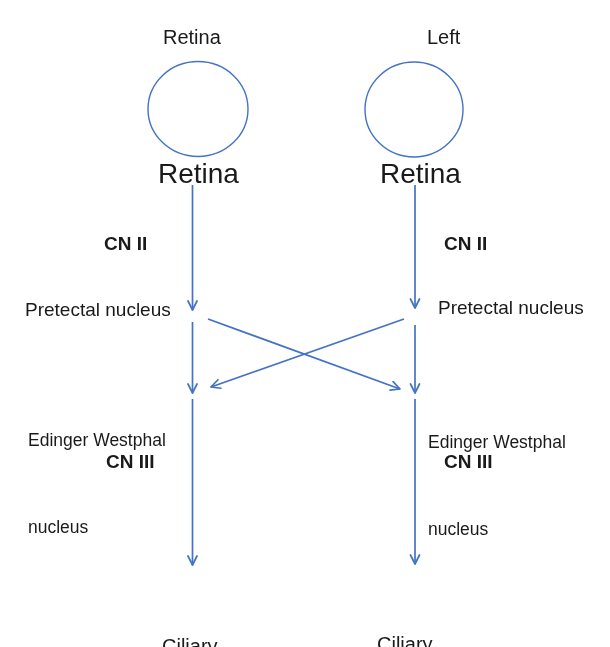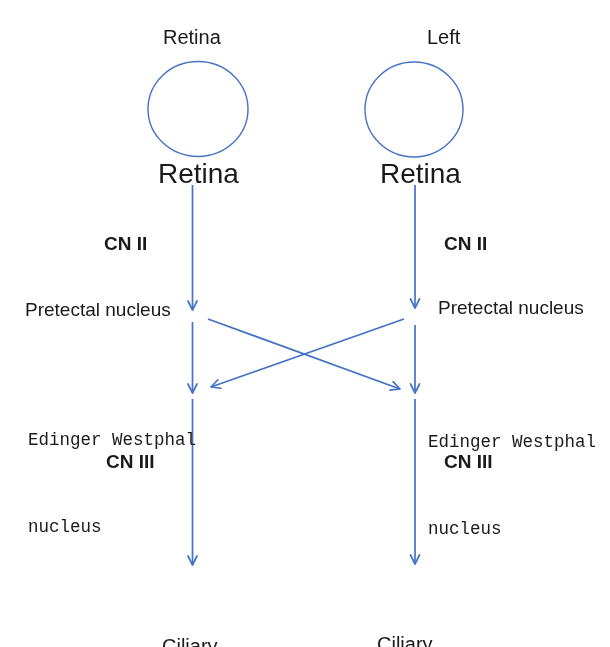--- a/index.html
+++ b/index.html
@@ -28,21 +28,21 @@
   .lbl{
     position:absolute;
     color:var(--text);
     white-space:pre;
     line-height:1.15;
   }
   .lbl-eye   {font-size:20px;}
   .lbl-retina{font-size:28px;}
   .lbl-cn    {font-size:19px;font-weight:bold;}
   .lbl-node  {font-size:19px;}
-  .lbl-node2 {font-size:17.5px;line-height:29px;font-family:Liberation Mono, monospace;}
+  .lbl-node2 {font-size:17.5px;line-height:29px;}
   .lbl-ciliary{font-size:20px;line-height:28px;}
 </style>
 </head>
 <body>
 
 <div class="canvas">
 
   <svg class="diagram-svg" viewBox="0 0 610 647" xmlns="http://www.w3.org/2000/svg">
     <defs>
       <marker id="arrowV" markerUnits="userSpaceOnUse" markerWidth="18" markerHeight="18" refX="10" refY="5.5" orient="auto">

